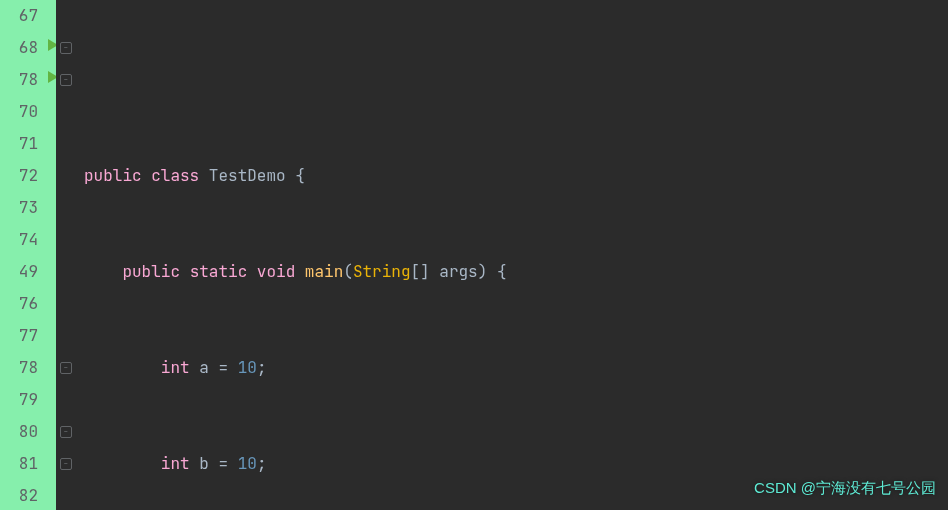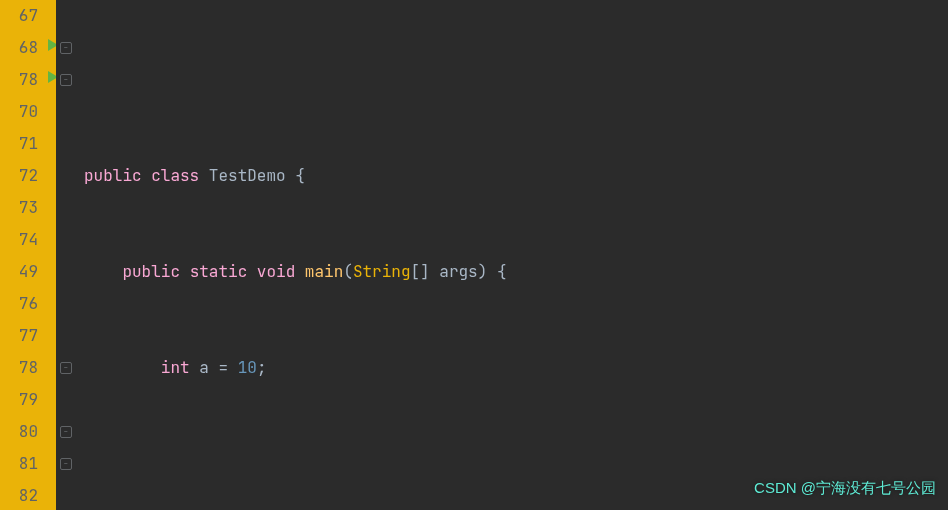--- a/index.html
+++ b/index.html
@@ -14,21 +14,21 @@
       line-height: 32px;
       overflow: hidden;
       width: 948px;
       height: 510px;
     }
     .editor {
       display: flex;
       height: 100%;
     }
     .gutter {
-      background: #eab308;
+      background: #86efac;
       width: 56px;
       flex-shrink: 0;
       text-align: right;
       padding-right: 18px;
       color: #606366;
       user-select: none;
       position: relative;
     }
     .gutter .line-num {
       height: 32px;
@@ -119,20 +119,21 @@
     <div class="fold-marker" style="top:362px">−</div>
     <div class="fold-marker" style="top:426px">−</div>
     <div class="fold-marker" style="top:458px">−</div>
   </div>
 
   <div class="code">
     <div class="code-line"></div>
     <div class="code-line"><span class="kw">public</span> <span class="kw">class</span> <span class="classname">TestDemo</span> <span class="punct">{</span></div>
     <div class="code-line">    <span class="kw">public</span> <span class="kw">static</span> <span class="kw">void</span> <span class="method-decl">main</span><span class="punct">(</span><span class="type">String</span><span class="punct">[]</span> <span class="var">args</span><span class="punct">) {</span></div>
     <div class="code-line">        <span class="kw">int</span> <span class="var">a</span> <span class="op">=</span> <span class="num">10</span><span class="punct">;</span></div>
+    <div class="code-line">        <span class="kw">int</span> <span class="var">b</span> <span class="op">=</span> <span class="num">10</span><span class="punct">;</span></div>
     
     
     
     
     
     
     
     
     
     

